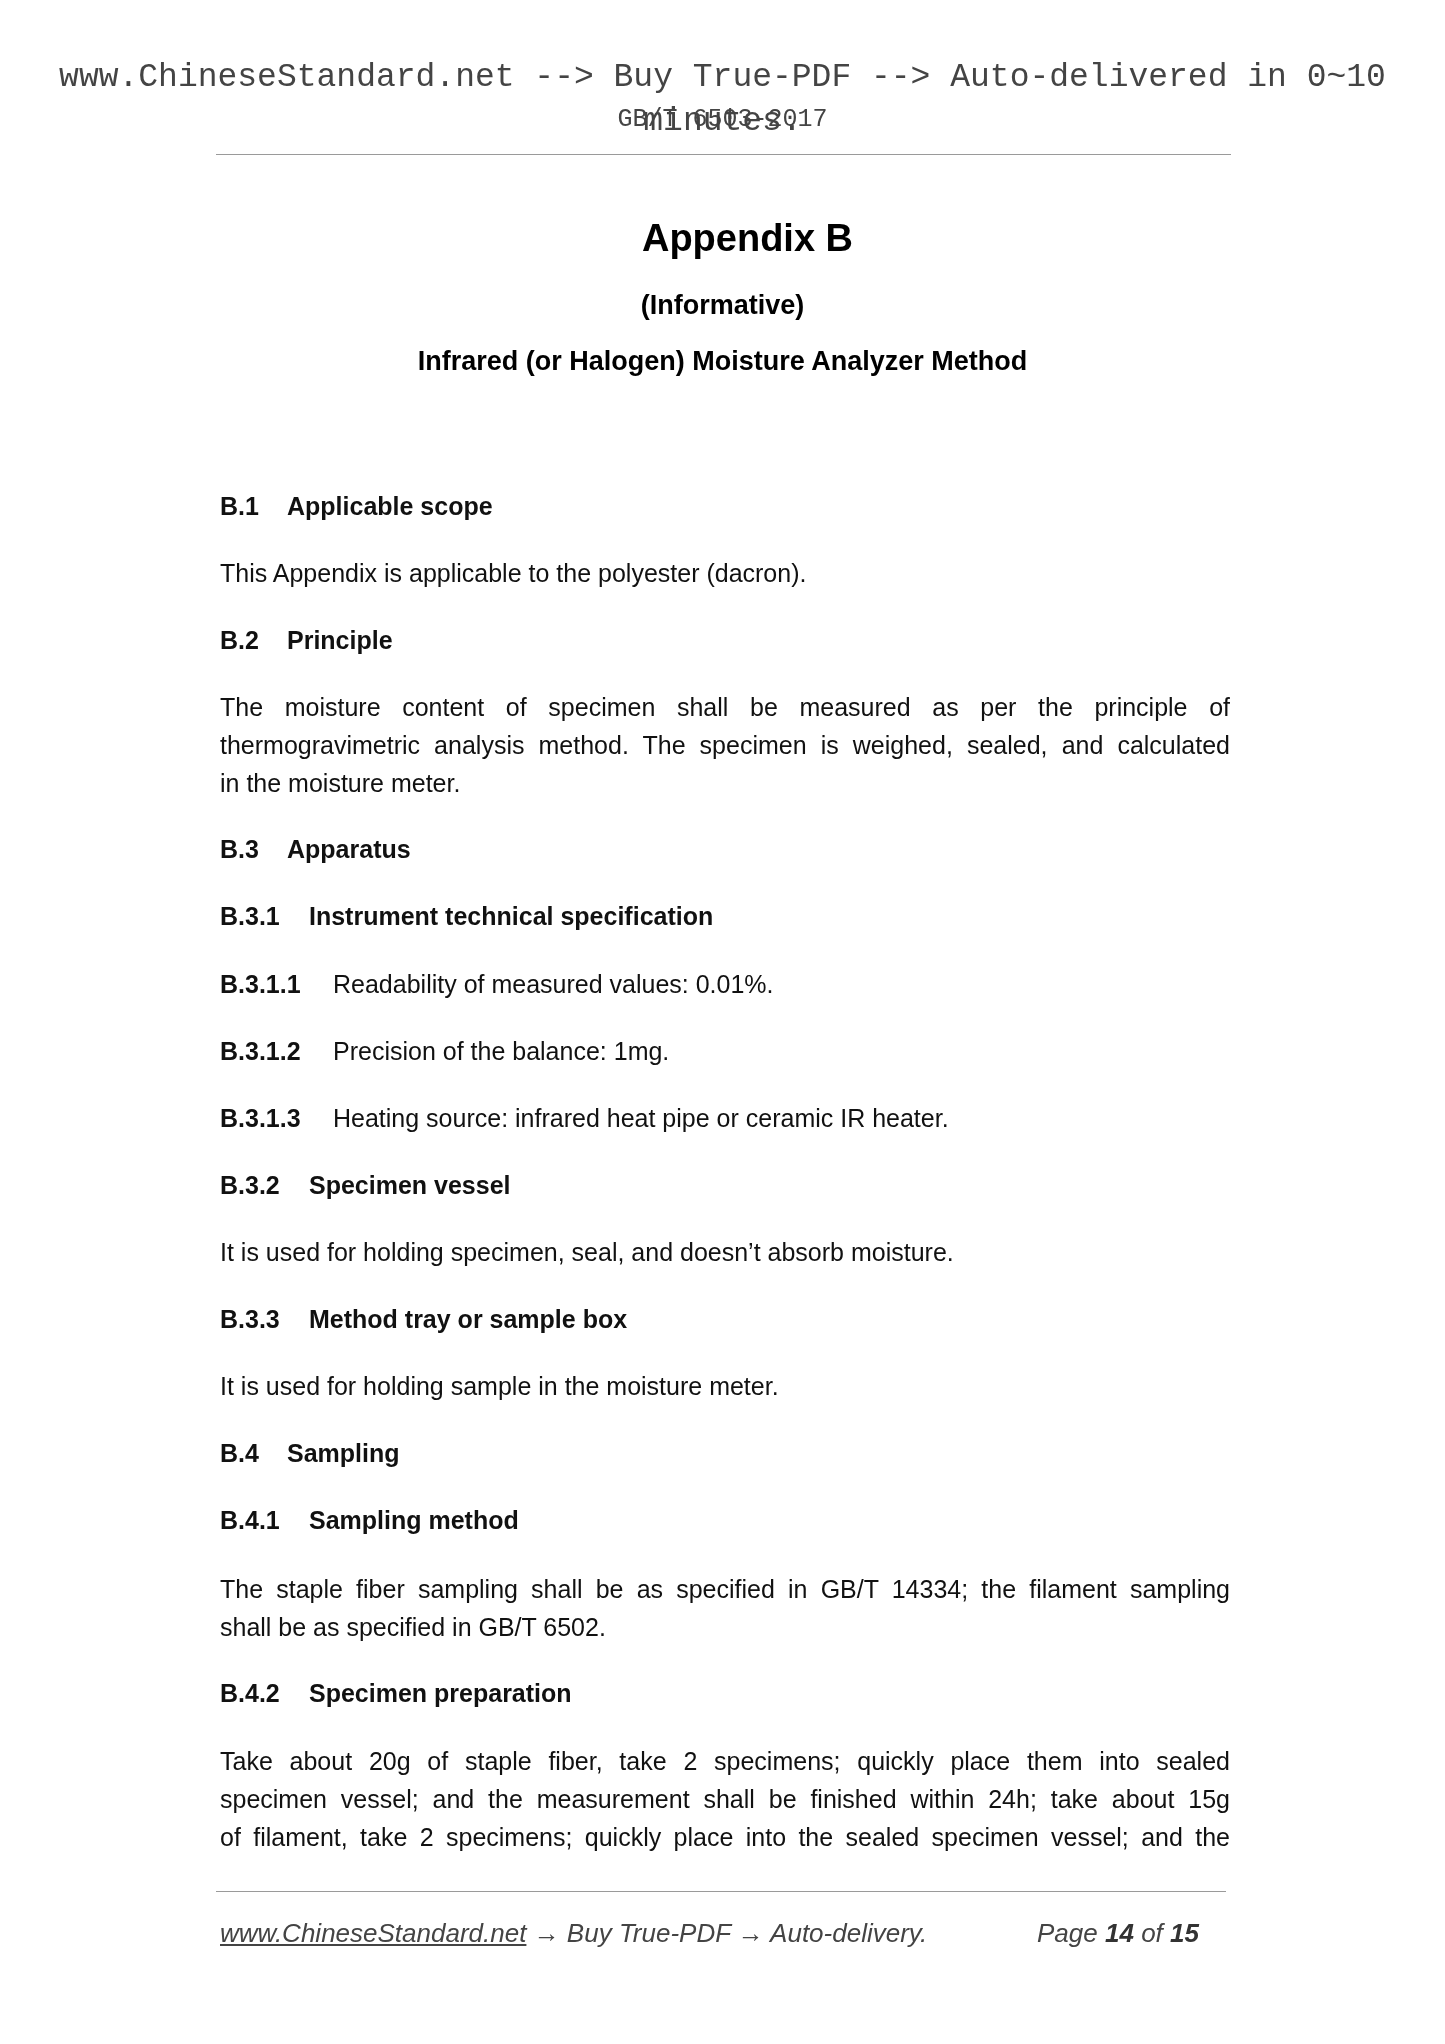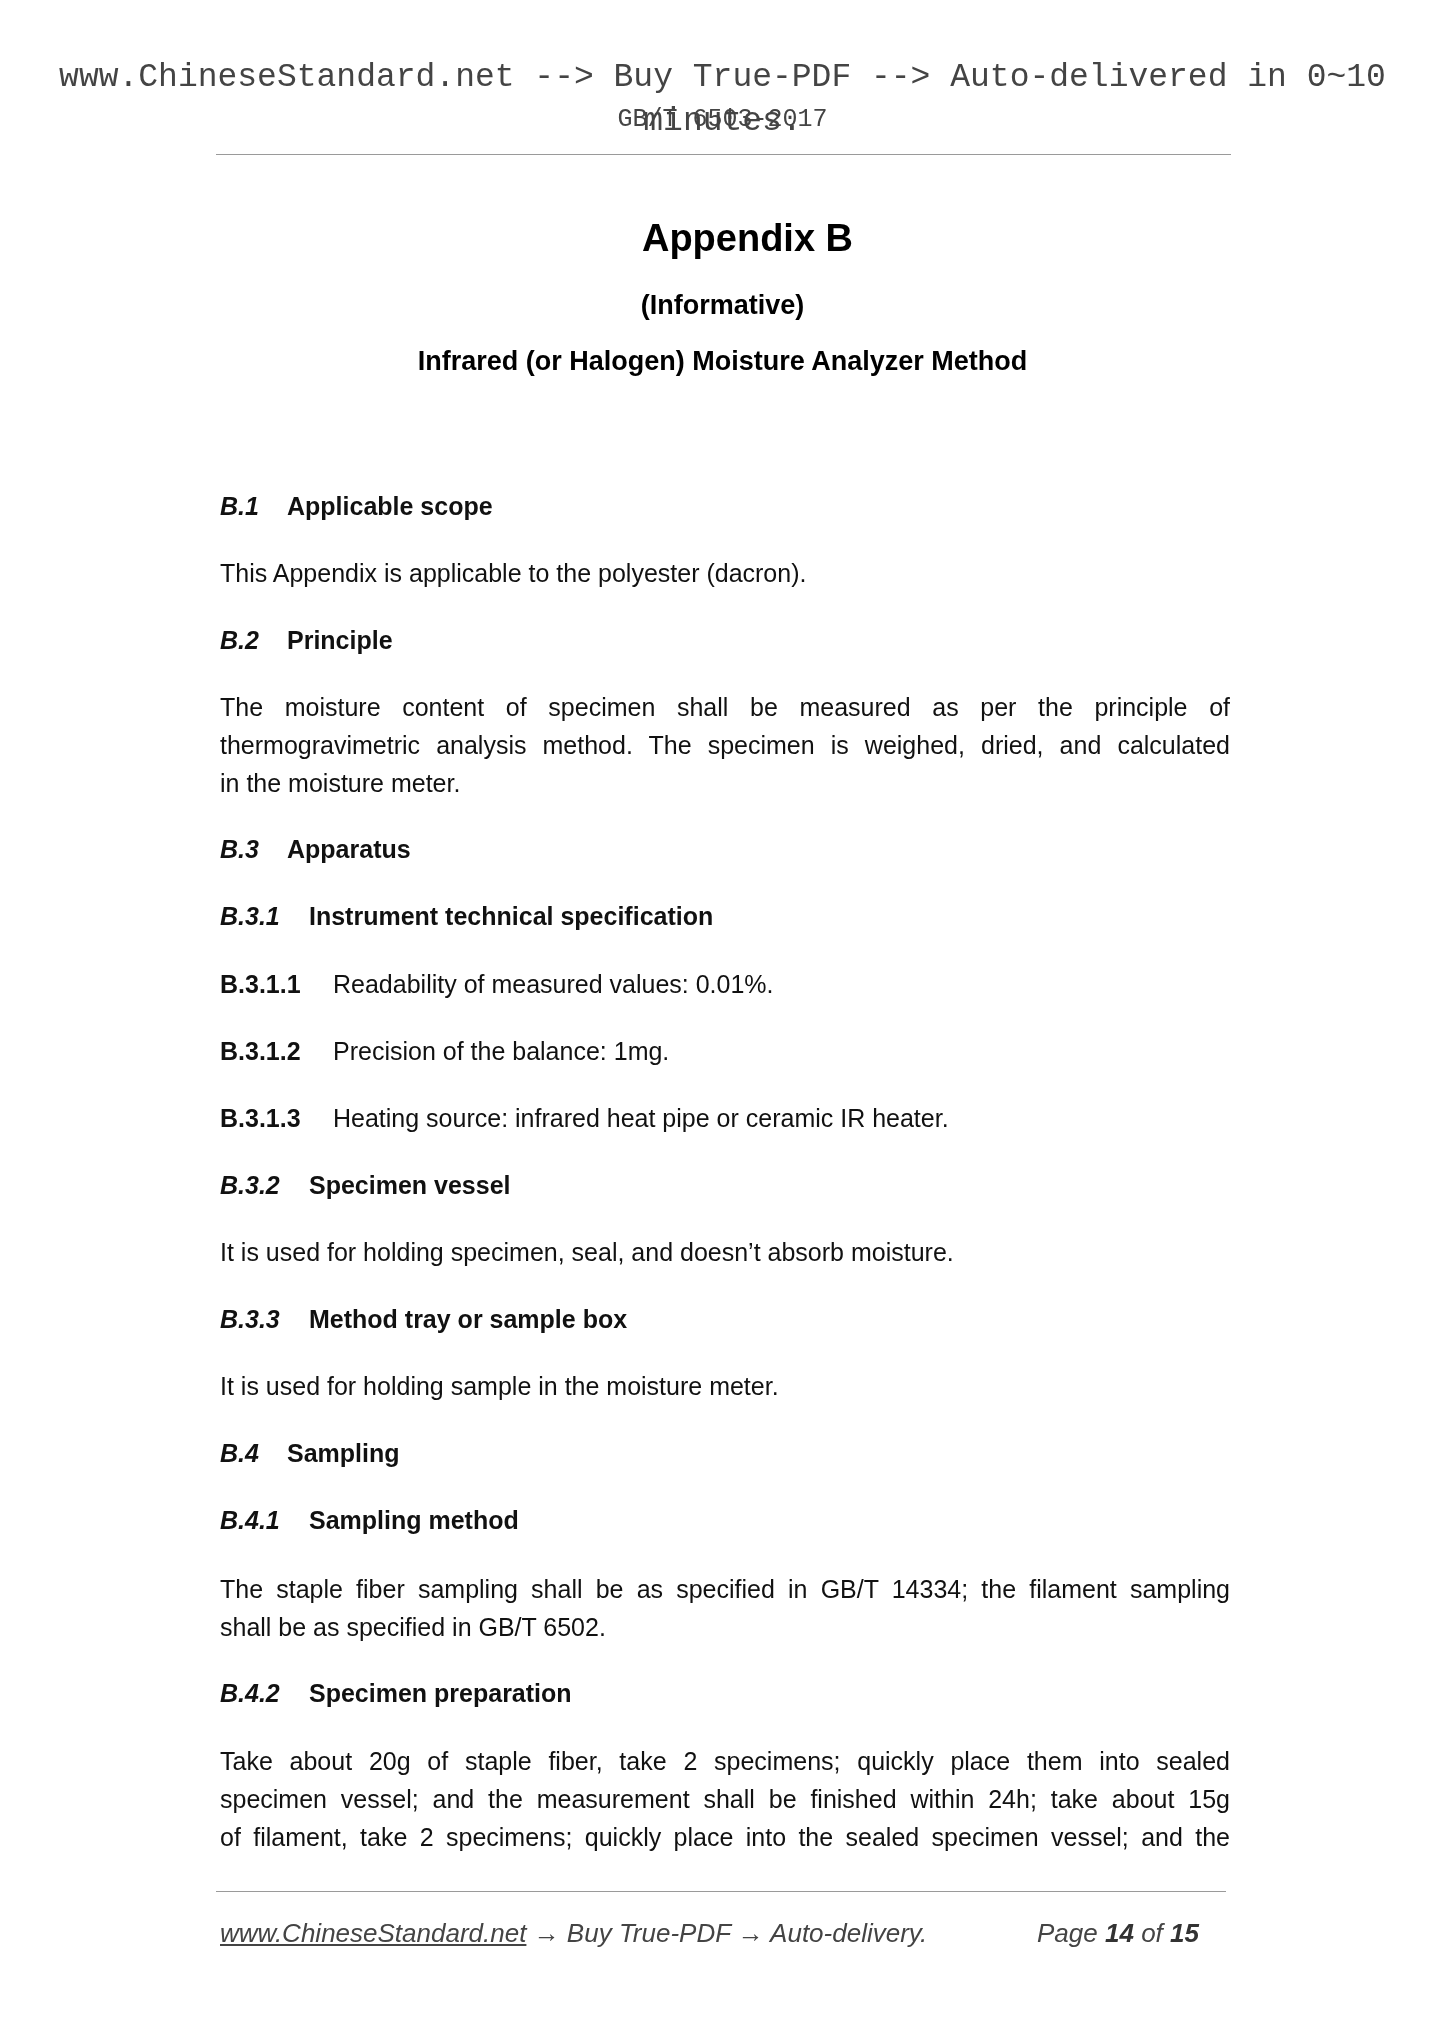--- a/index.html
+++ b/index.html
@@ -21,21 +21,21 @@
     .title {
       position: absolute; left: 0; width: 1445px; text-align: center;
       font-weight: bold; color: #000;
     }
     #t-appendix { top: 214px; font-size: 38px; line-height: 48px; margin-left: 25px; }
     #t-inform { top: 288px; font-size: 27px; line-height: 34px; }
     #t-method { top: 344px; font-size: 27px; line-height: 34px; }
 
     .content { position: absolute; left: 220px; width: 1010px; }
     .h { position: absolute; left: 0; font-weight: bold; font-size: 25px; line-height: 32px; white-space: nowrap; }
-    .h .num { display: inline-block; font-style: italic; }
+    .h .num { display: inline-block; }
     .p { position: absolute; left: 0; width: 1010px; font-size: 25px; line-height: 38px; text-align: justify; }
     .p.last { text-align-last: justify; }
     .item { position: absolute; left: 0; font-size: 25px; line-height: 32px; white-space: nowrap; }
     .item .num { font-weight: bold; display: inline-block; width: 113px; }
 
     .footer {
       position: absolute; top: 1916px; font-size: 26px; line-height: 34px; color: #444; font-style: italic;
     }
     #ftr-left { left: 220px; }
     #ftr-left a { color: #444; text-decoration: underline; }
@@ -57,21 +57,21 @@
 
   <div class="h" style="top:490px">
     <span class="num" style="width:67px">B.1</span><span>Applicable scope</span>
   </div>
   <div class="p" style="top:554px">This Appendix is applicable to the polyester (dacron).</div>
 
   <div class="h" style="top:624px">
     <span class="num" style="width:67px">B.2</span><span>Principle</span>
   </div>
   <div class="p last" style="top:688px">The moisture content of specimen shall be measured as per the principle of</div>
-  <div class="p last" style="top:726px">thermogravimetric analysis method. The specimen is weighed, dried, and calculated</div>
+  <div class="p last" style="top:726px">thermogravimetric analysis method. The specimen is weighed, sealed, and calculated</div>
   <div class="p" style="top:764px">in the moisture meter.</div>
 
   <div class="h" style="top:833px">
     <span class="num" style="width:67px">B.3</span><span>Apparatus</span>
   </div>
   <div class="h" style="top:900px">
     <span class="num" style="width:89px">B.3.1</span><span>Instrument technical specification</span>
   </div>
   <div class="item" style="top:968px">
     <span class="num">B.3.1.1</span><span>Readability of measured values: 0.01%.</span>

